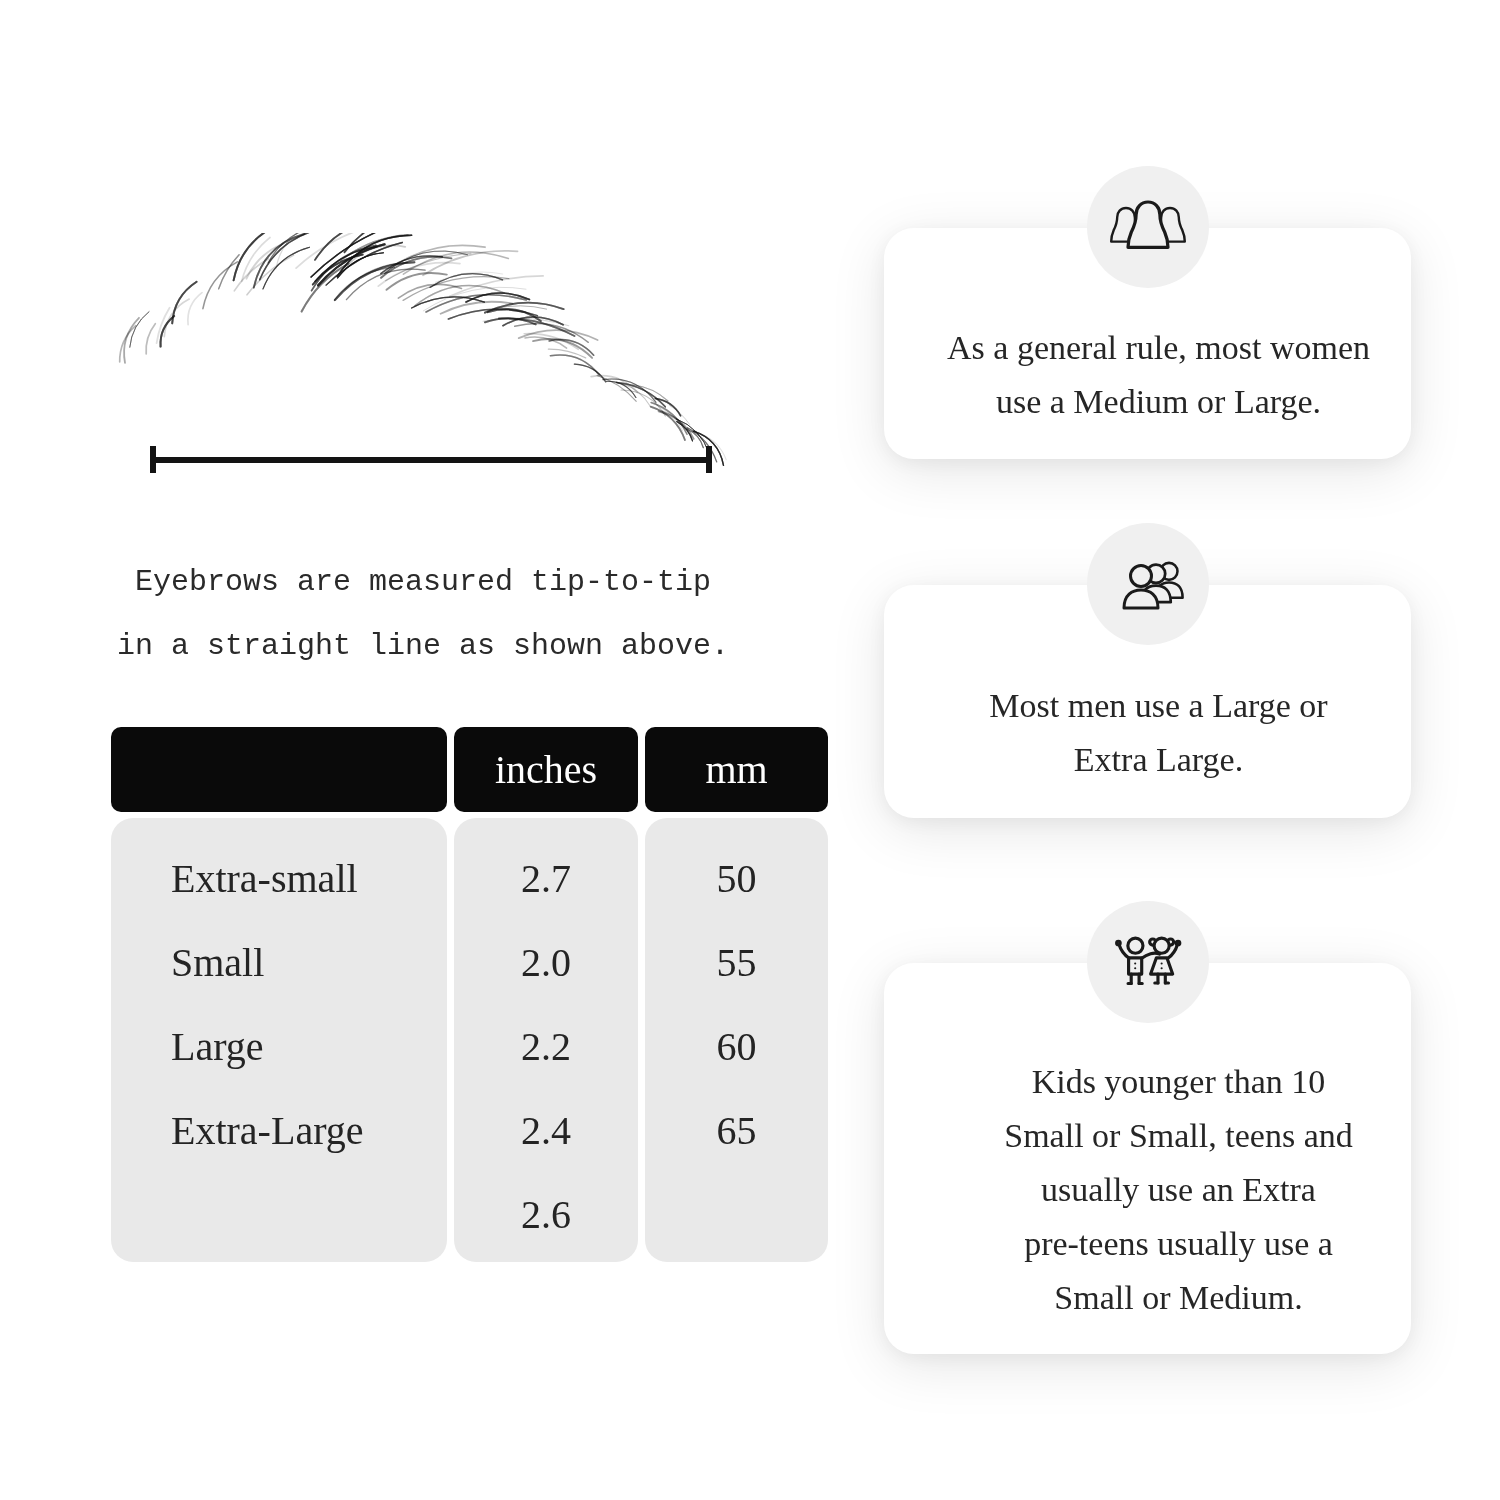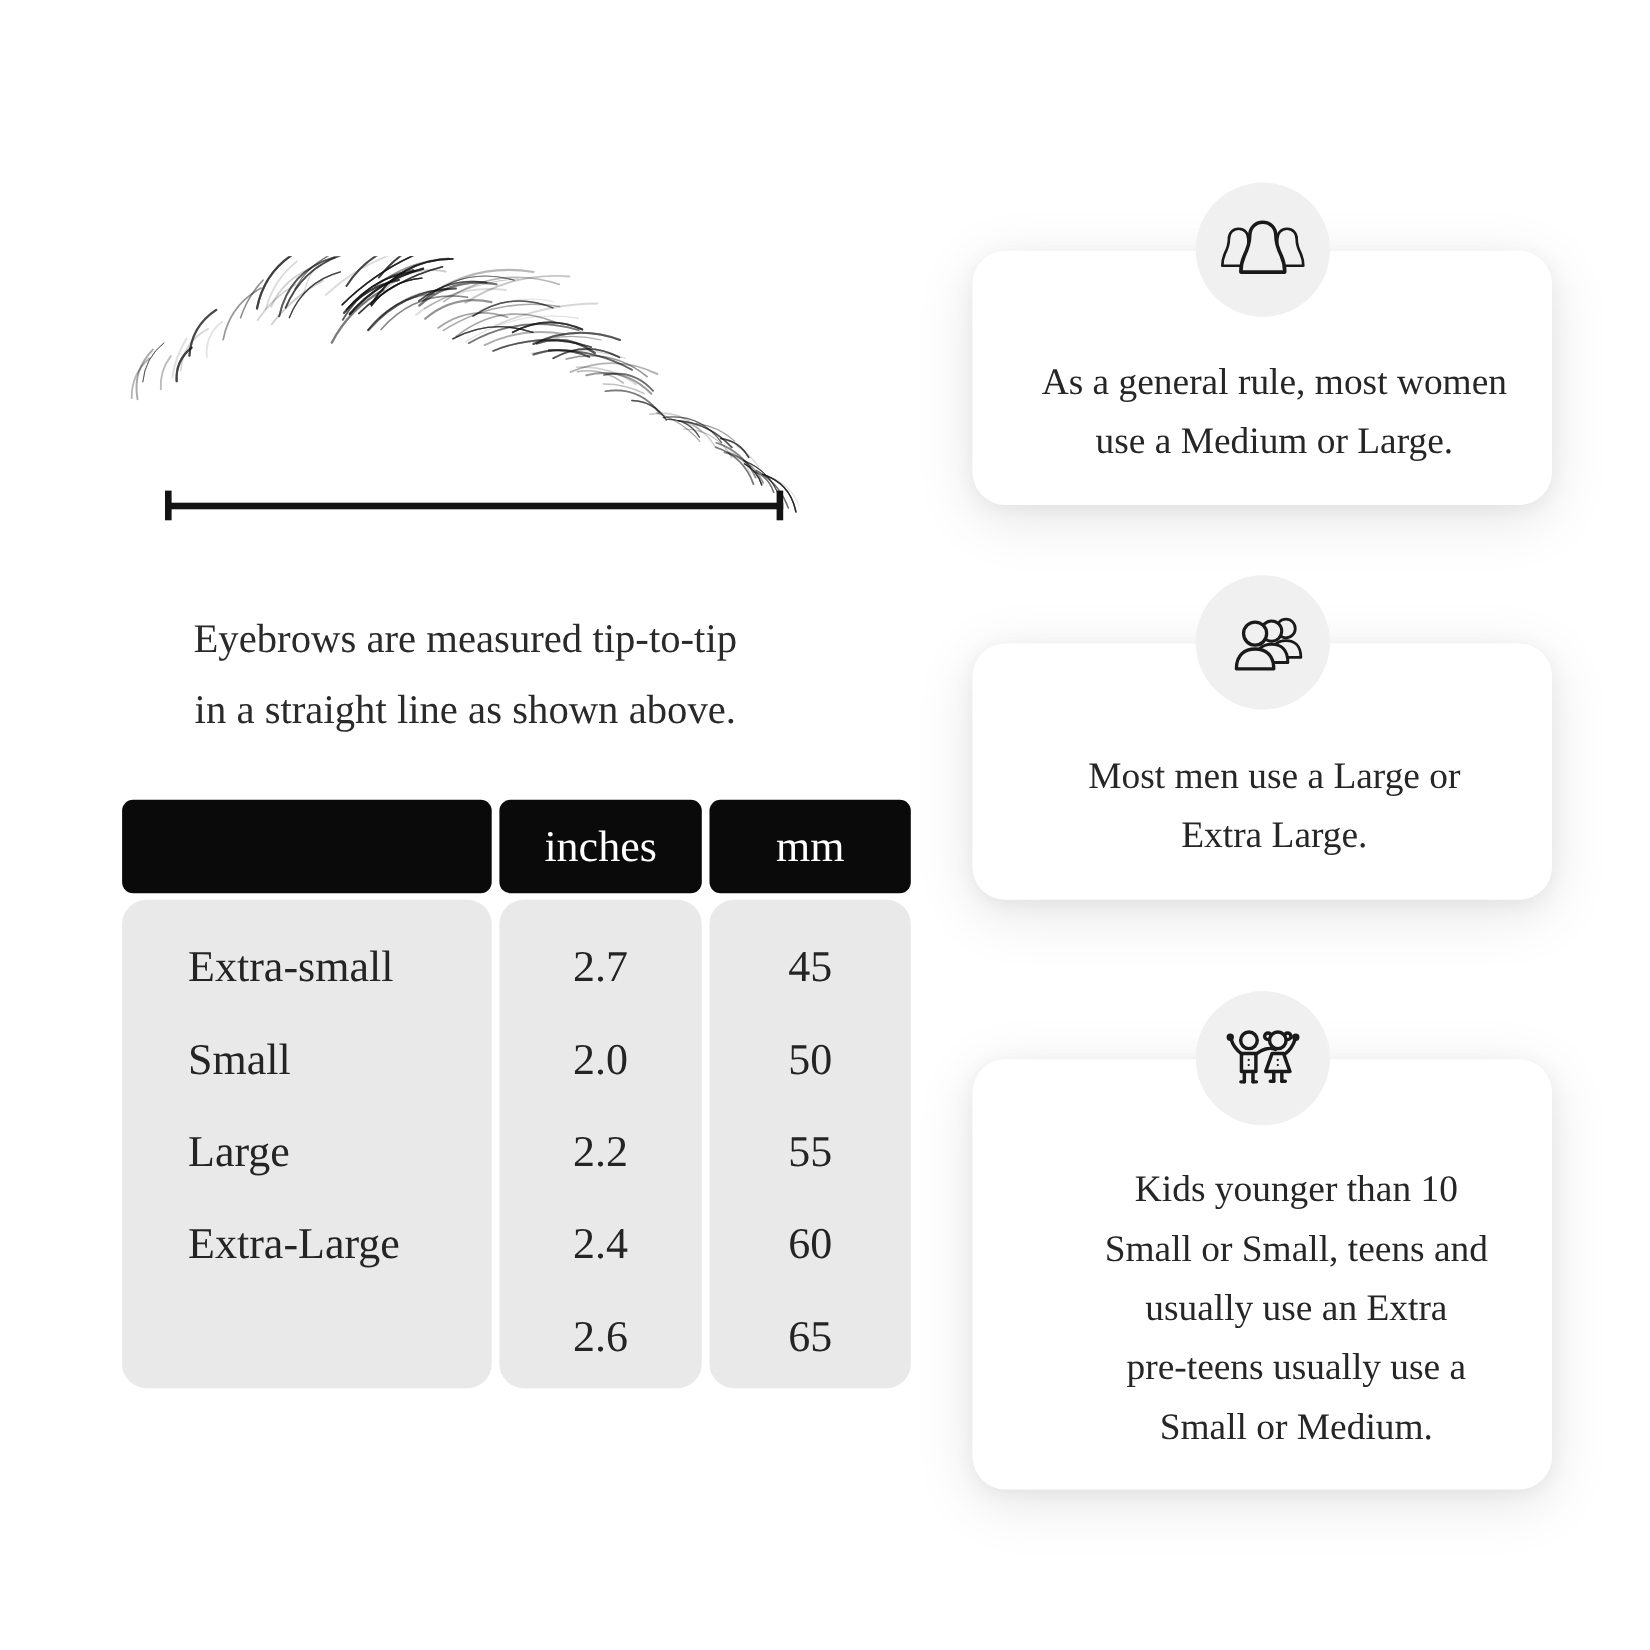--- a/index.html
+++ b/index.html
@@ -10,21 +10,21 @@
     color:#1e1e1e;
   }
   
   #brow-svg{position:absolute;left:108px;top:233px;width:640px;height:235px;}
   .mline{position:absolute;left:150px;top:446px;width:562px;height:27px;}
   .mline .bar{position:absolute;left:0;right:0;top:11px;height:6px;background:#131313;}
   .mline .cap{position:absolute;top:0;width:6px;height:27px;background:#131313;}
   .mline .cap.l{left:0;} .mline .cap.r{right:0;}
   .caption{
     position:absolute;left:108px;top:550px;width:630px;
-    font-size:37px;line-height:64px;text-align:center;color:#2a2a2a;
+    font-size:30px;line-height:64px;text-align:center;color:#2a2a2a;font-family:Liberation Mono, monospace;
   }
   .caption div{white-space:nowrap;}
   
   .size-table{position:absolute;left:74px;top:727px;width:717px;}
   .t-head,.t-body{display:grid;grid-template-columns:336px 184px 183px;column-gap:7px;padding-left:37px;}
   .t-head .hcell{
     background:#0a0a0a;border-radius:10px;height:85px;
     color:#ffffff;display:flex;align-items:center;justify-content:center;
     font-size:40px;
   }
@@ -345,21 +345,20 @@
         <div class="t-cell">Extra-Large</div>
       </div>
       <div class="t-col">
         <div class="t-cell">2.7</div>
         <div class="t-cell">2.0</div>
         <div class="t-cell">2.2</div>
         <div class="t-cell">2.4</div>
         <div class="t-cell">2.6</div>
       </div>
       <div class="t-col">
-        <div class="t-cell">45</div>
         <div class="t-cell">50</div>
         <div class="t-cell">55</div>
         <div class="t-cell">60</div>
         <div class="t-cell">65</div>
       </div>
     </div>
   </div>
 
   <div class="card card1">
     <div class="icon-circle">

